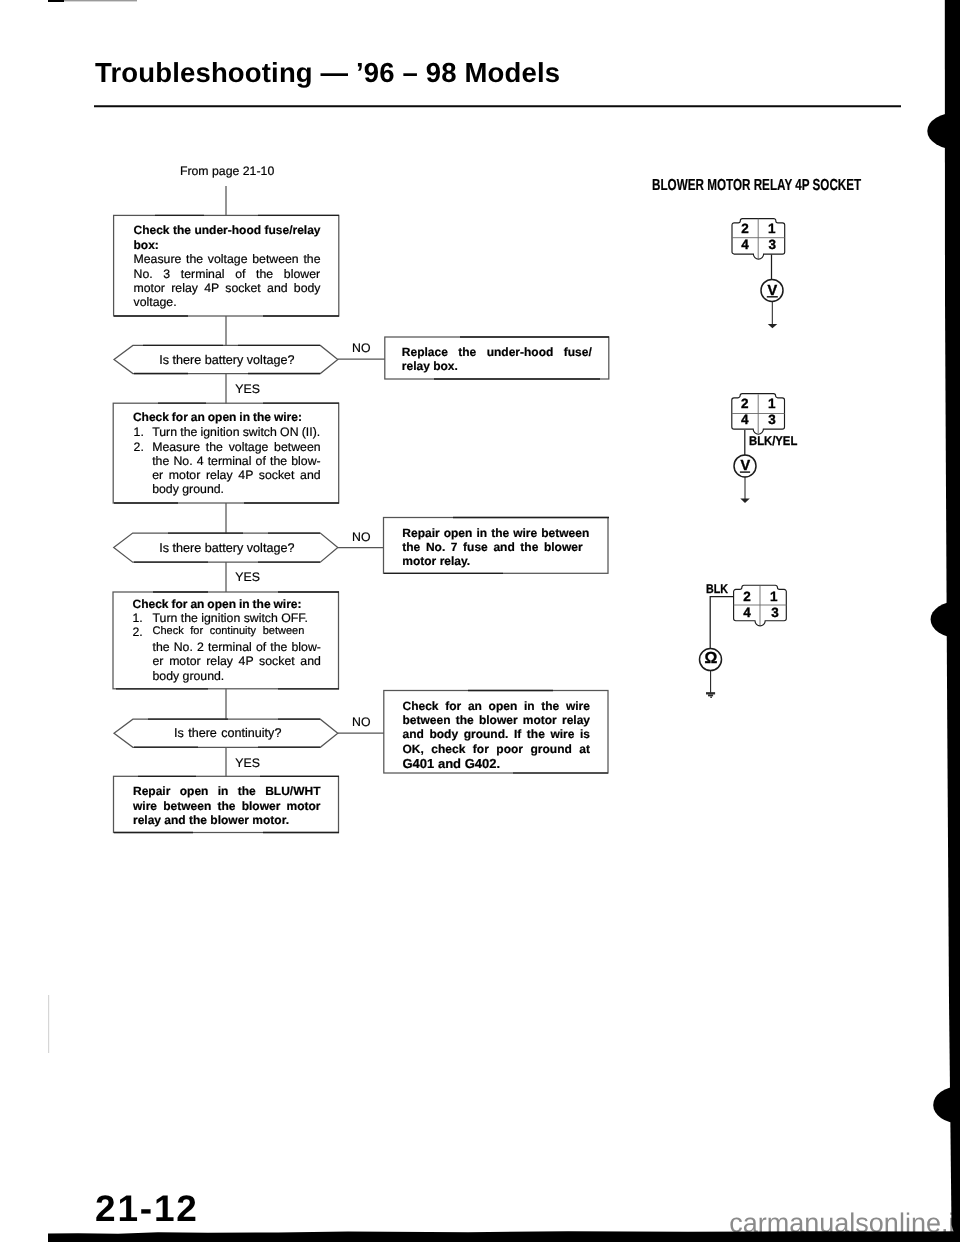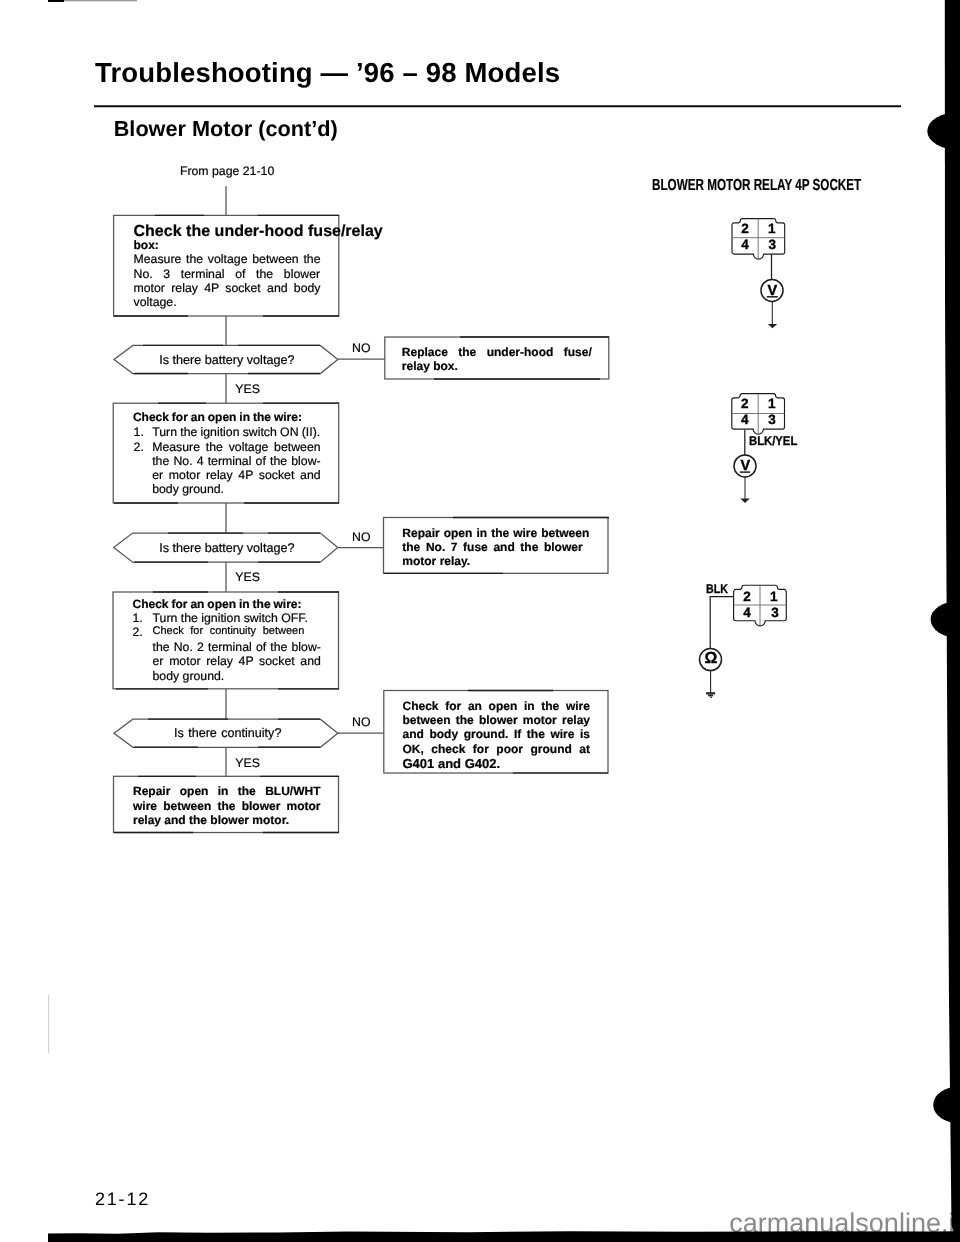--- a/index.html
+++ b/index.html
@@ -2,35 +2,34 @@
 <html><head>
 <meta charset="utf-8">
 <style>
   html,body{margin:0;padding:0;}
   body{width:960px;height:1242px;background:#ffffff;font-family:"Liberation Sans",sans-serif;color:#000;overflow:hidden;position:relative;
        -webkit-font-smoothing:antialiased;text-rendering:geometricPrecision;}
   .page{position:absolute;left:0;top:0;width:960px;height:870px;background:#fff;margin-left:48px;}
   .abs{position:absolute;}
   #pagetitle{left:47px;top:58.5px;font-size:27.5px;font-weight:bold;white-space:nowrap;letter-spacing:0.16px;line-height:1;}
   #sectiontitle{left:65.7px;top:118.4px;font-size:21.7px;font-weight:bold;white-space:nowrap;line-height:1;}
-  #pagenum{left:47px;top:1189.5px;font-size:18px;font-weight:normal;letter-spacing:1.8px;line-height:1;}
+  #pagenum{left:47px;top:1189.5px;font-size:37px;font-weight:bold;letter-spacing:1.8px;line-height:1;}
   #watermark{left:681.3px;top:1209.6px;font-size:27px;color:#8a8a8a;white-space:nowrap;line-height:1;}
   svg{position:absolute;left:0;top:0;}
   .ft{position:absolute;font-family:"Liberation Sans",sans-serif;white-space:nowrap;line-height:1;-webkit-text-stroke:0.2px #000;}
   .pinc{font-size:13.5px;font-weight:bold;-webkit-text-stroke:0.35px #000;}
   .meter{font-size:14.5px;font-weight:bold;-webkit-text-stroke:0.4px #000;}
   .wirelabel{font-size:12.6px;font-weight:bold;transform-origin:0 0;-webkit-text-stroke:0.3px #000;}
 </style>
 </head>
 <body>
 
 <div class="page">
 
   <div class="abs" id="pagetitle">Troubleshooting — ’96 – 98 Models</div>
-  <div class="abs" id="sectiontitle">Blower Motor (cont’d)</div>
   <div class="abs" id="pagenum">21-12</div>
   <div class="abs" id="watermark">carmanualsonline.info</div>
 
   <svg width="960" height="1242" viewBox="0 0 960 1242">
     <g fill="none" stroke="#555555" stroke-width="1.25">
 
       <line x1="46" y1="106.3" x2="853" y2="106.3" stroke-width="2.0" stroke="#0a0a0a"></line>
 
       <line x1="178" y1="186" x2="178" y2="215"></line>
 
@@ -160,21 +159,21 @@
   <div class="ft wirelabel" style="left:701.1px;top:435px;transform:scaleX(0.896);">BLK/YEL</div>
 
   <div class="ft pinc" style="left:695.3px;top:590.0px;">2</div>
   <div class="ft pinc" style="left:721.9px;top:590.0px;">1</div>
   <div class="ft pinc" style="left:695.2px;top:606.0px;">4</div>
   <div class="ft pinc" style="left:723.2px;top:606.0px;">3</div>
   <div class="ft meter" style="left:656.6px;top:651.2px;font-size:16px;">Ω</div>
   <div class="ft wirelabel" style="left:657.5px;top:582.5px;transform:scaleX(0.85);">BLK</div>
 
   <div class="ft" style="left:131.9px;top:164.84px;font-size:12.3px;">From page 21-10</div>
-  <div class="ft" style="left:85.5px;top:224.1px;font-size:16px;font-weight:bold;word-spacing:0.1px;">Check the under-hood fuse/relay</div>
+  <div class="ft" style="left:85.5px;top:224.1px;font-size:12.0px;font-weight:bold;word-spacing:0.1px;">Check the under-hood fuse/relay</div>
   <div class="ft" style="left:85.5px;top:238.5px;font-size:12.0px;font-weight:bold;">box:</div>
   <div class="ft" style="left:85.5px;top:253.44px;font-size:12.3px;word-spacing:1.29px;text-align:center;">Measure the voltage between the</div>
   <div class="ft" style="left:85.5px;top:267.84px;font-size:12.3px;word-spacing:7.24px;">No. 3 terminal of the blower</div>
   <div class="ft" style="left:85.5px;top:282.24px;font-size:12.3px;word-spacing:2.86px;">motor relay 4P socket and body</div>
   <div class="ft" style="left:85.5px;top:296.44px;font-size:12.3px;">voltage.</div>
   <div class="ft" style="left:111.3px;top:353.68px;font-size:12.6px;">Is there battery voltage?</div>
   <div class="ft" style="left:304.0px;top:342.14px;font-size:12.3px;">NO</div>
   <div class="ft" style="left:187.3px;top:383.14px;font-size:12.3px;">YES</div>
   <div class="ft" style="left:353.8px;top:345.8px;font-size:12.0px;font-weight:bold;word-spacing:7.1px;">Replace the under-hood fuse/</div>
   <div class="ft" style="left:353.8px;top:360.0px;font-size:12.0px;font-weight:bold;text-align:center;">relay box.</div>

